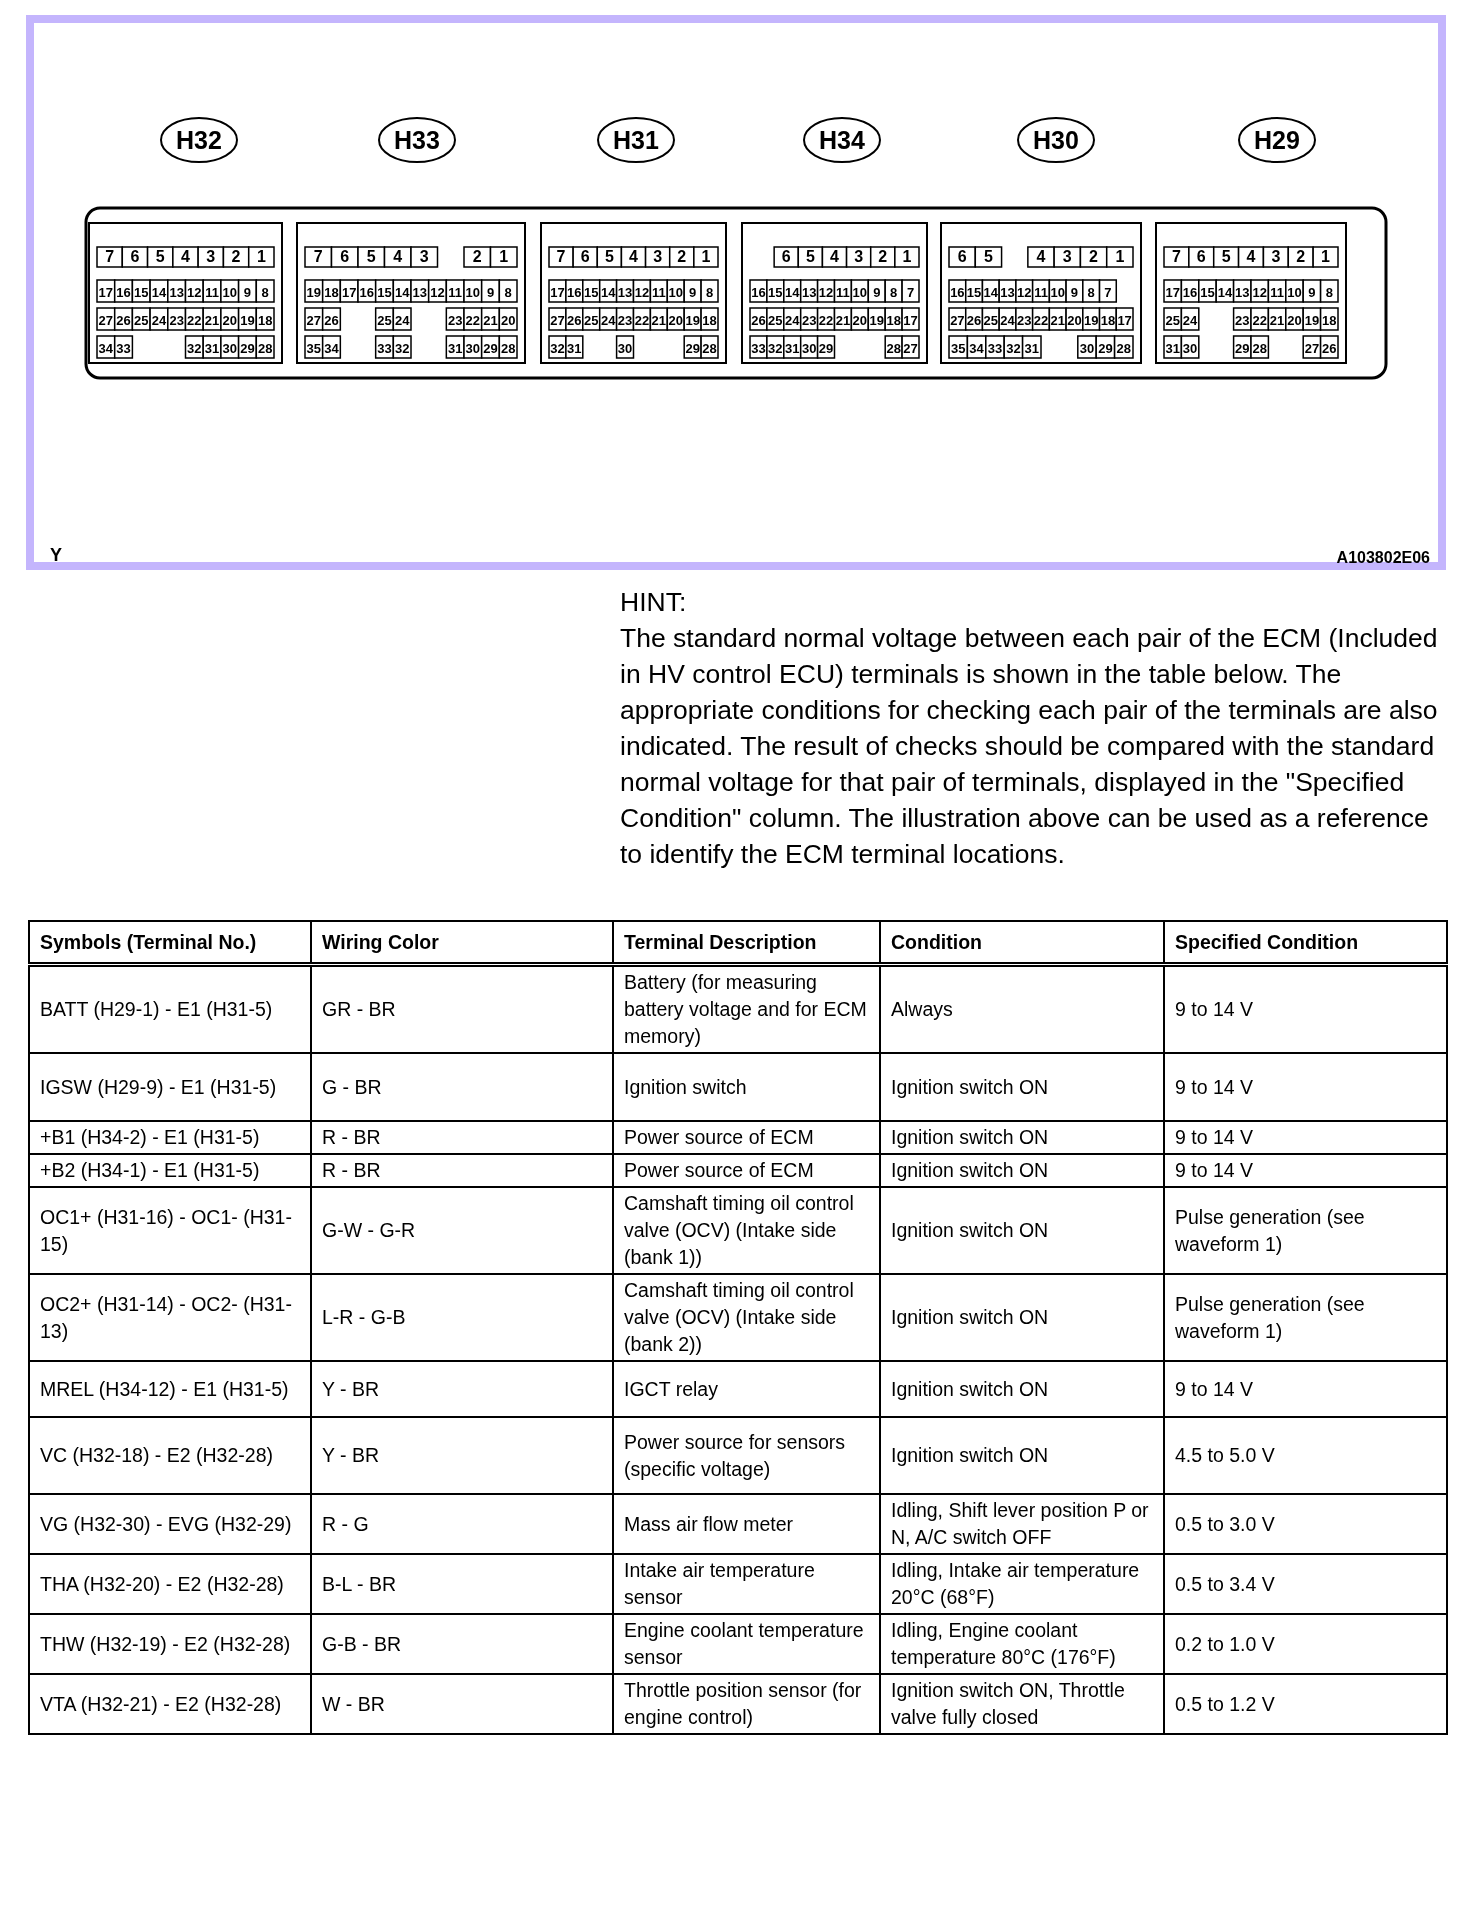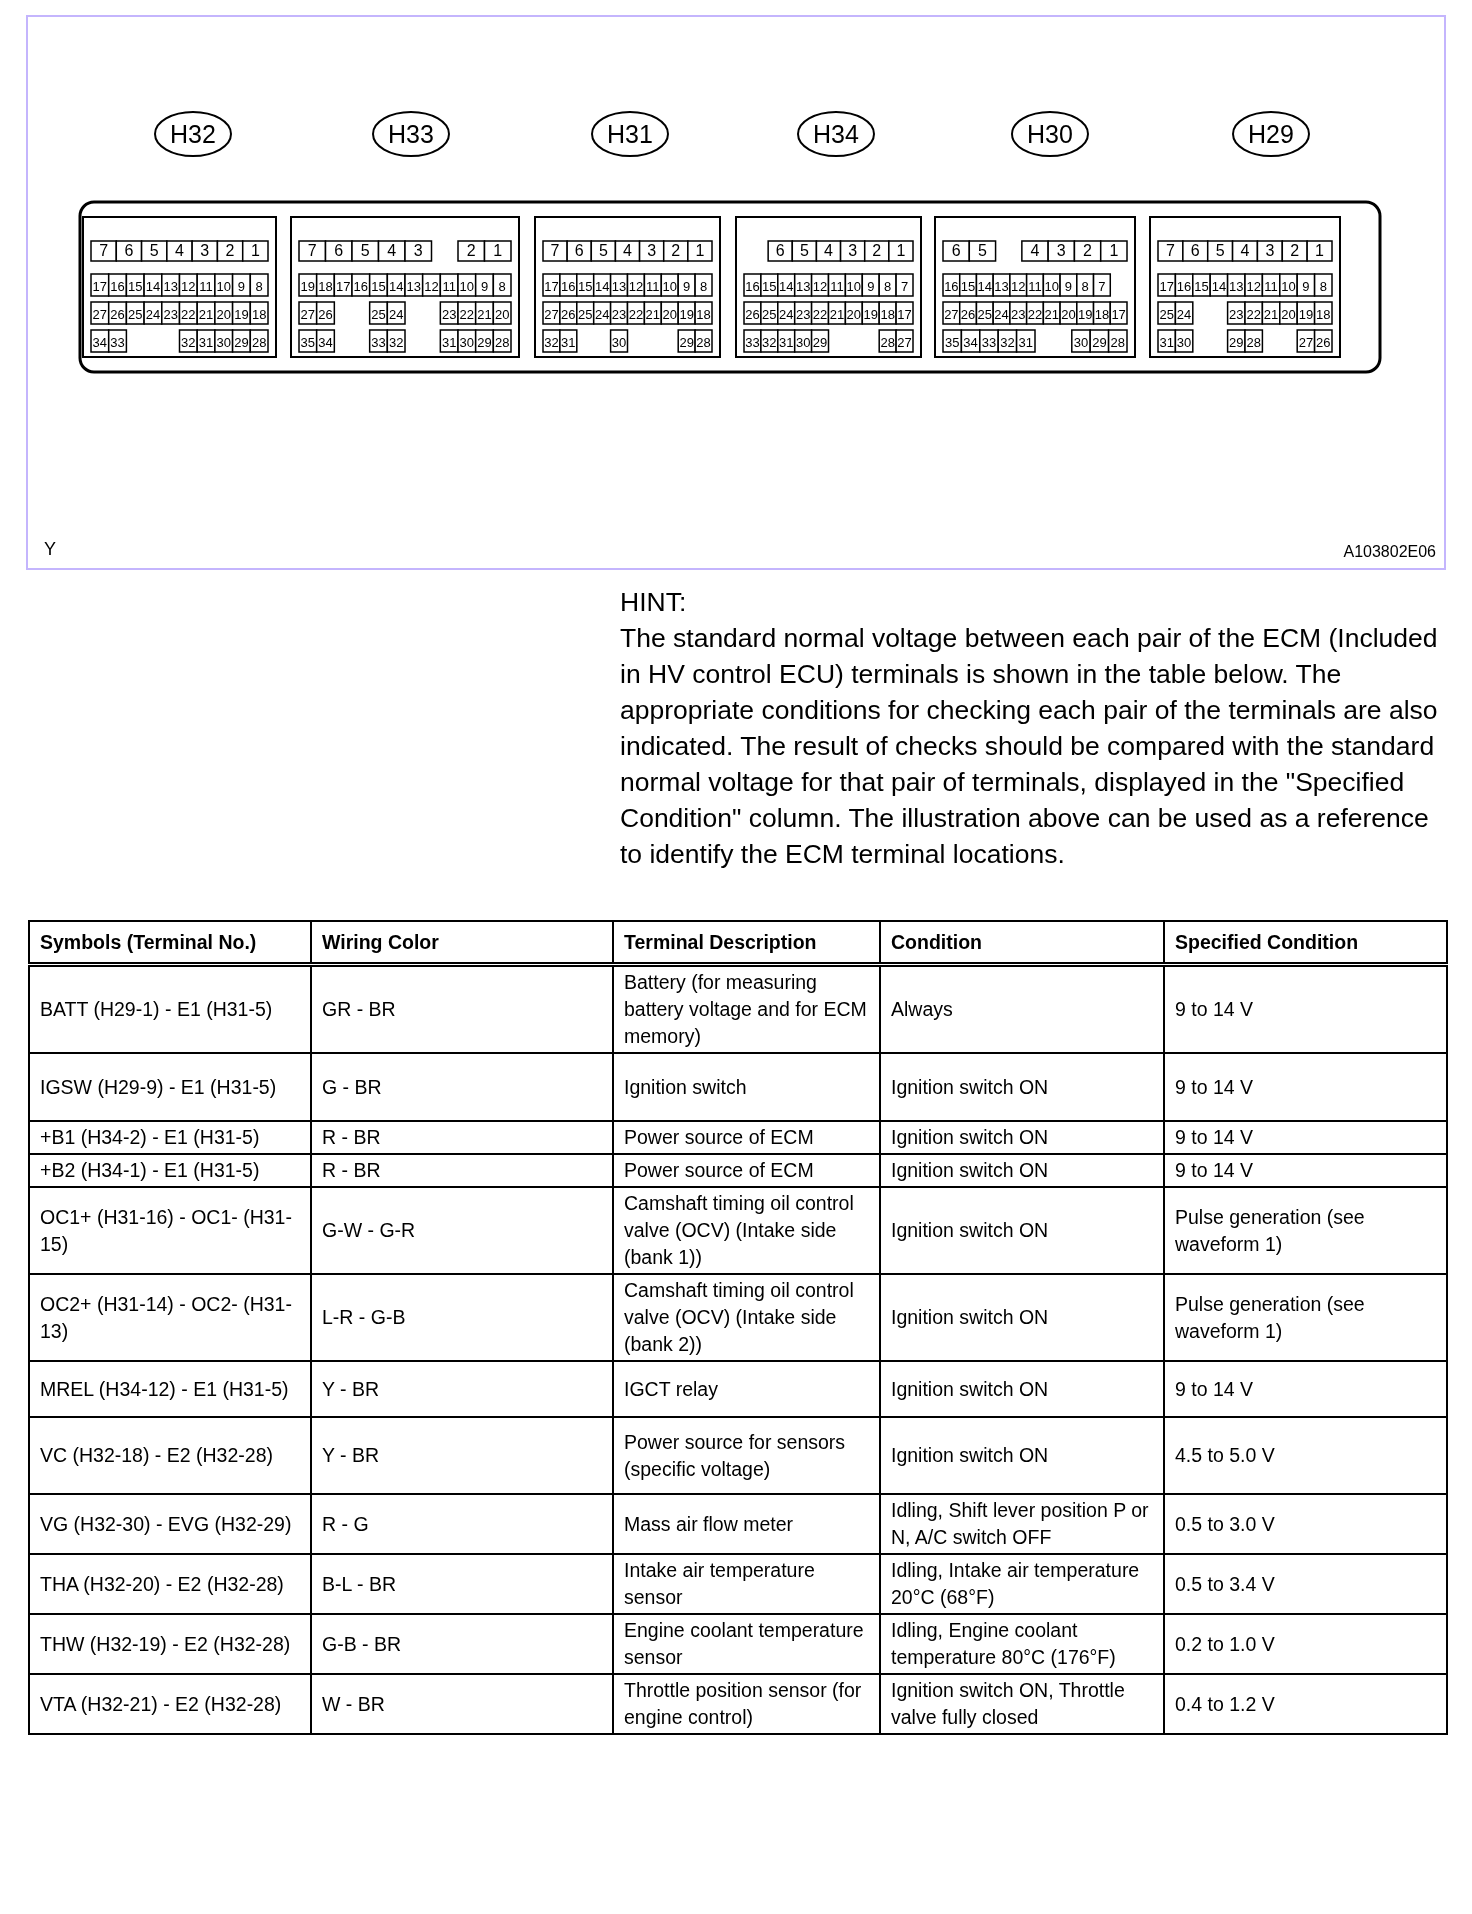--- a/index.html
+++ b/index.html
@@ -1,17 +1,17 @@
 <!DOCTYPE html>
 <html><head>
 <meta charset="utf-8">
 <style>
   html, body { margin: 0; padding: 0; background: #ffffff; }
   body { width: 1472px; height: 1914px; position: relative; font-family: "Liberation Sans", sans-serif; color: #000; overflow: hidden; }
-  #figure { position: absolute; left: 26px; top: 15px; width: 1420px; height: 555px; border: 2px solid #c4b5fd; box-sizing: border-box; }
+  #figure { position: absolute; left: 26px; top: 15px; width: 1420px; height: 555px; border: 8px solid #c4b5fd; box-sizing: border-box; font-weight: bold; }
   #figure svg { position: absolute; left: 0; top: 0; }
   .fig-y { position: absolute; left: 16px; top: 522px; font-size: 18px; }
   .fig-id { position: absolute; right: 8px; top: 526px; font-size: 16px; }
   #hint { position: absolute; left: 620px; top: 584px; width: 820px; font-size: 26.5px; line-height: 36px; letter-spacing: 0px; }
   #hint .hint-title { display: block; }
   table.term { position: absolute; left: 28px; top: 920px; width: 1418px; border-collapse: collapse; font-size: 19.5px; table-layout: fixed; }
   table.term th, table.term td { border: 2px solid #000; padding: 2px 10px; vertical-align: middle; text-align: left; line-height: 27px; }
   table.term th { font-weight: bold; height: 36px; border-bottom: 5px double #000; }
   table.term th.c { }
   table.term col.c1 { width: 282px; }
@@ -559,16 +559,16 @@
         <td>G-B - BR</td>
         <td>Engine coolant temperature sensor</td>
         <td>Idling, Engine coolant temperature 80°C (176°F)</td>
         <td>0.2 to 1.0 V</td>
       </tr>
       <tr style="height: 56px;">
         <td>VTA (H32-21) - E2 (H32-28)</td>
         <td>W - BR</td>
         <td>Throttle position sensor (for engine control)</td>
         <td>Ignition switch ON, Throttle valve fully closed</td>
-        <td>0.4 to 1.2 V</td>
+        <td>0.5 to 1.2 V</td>
       </tr>
     </tbody>
 </table>
 
 </body></html>

